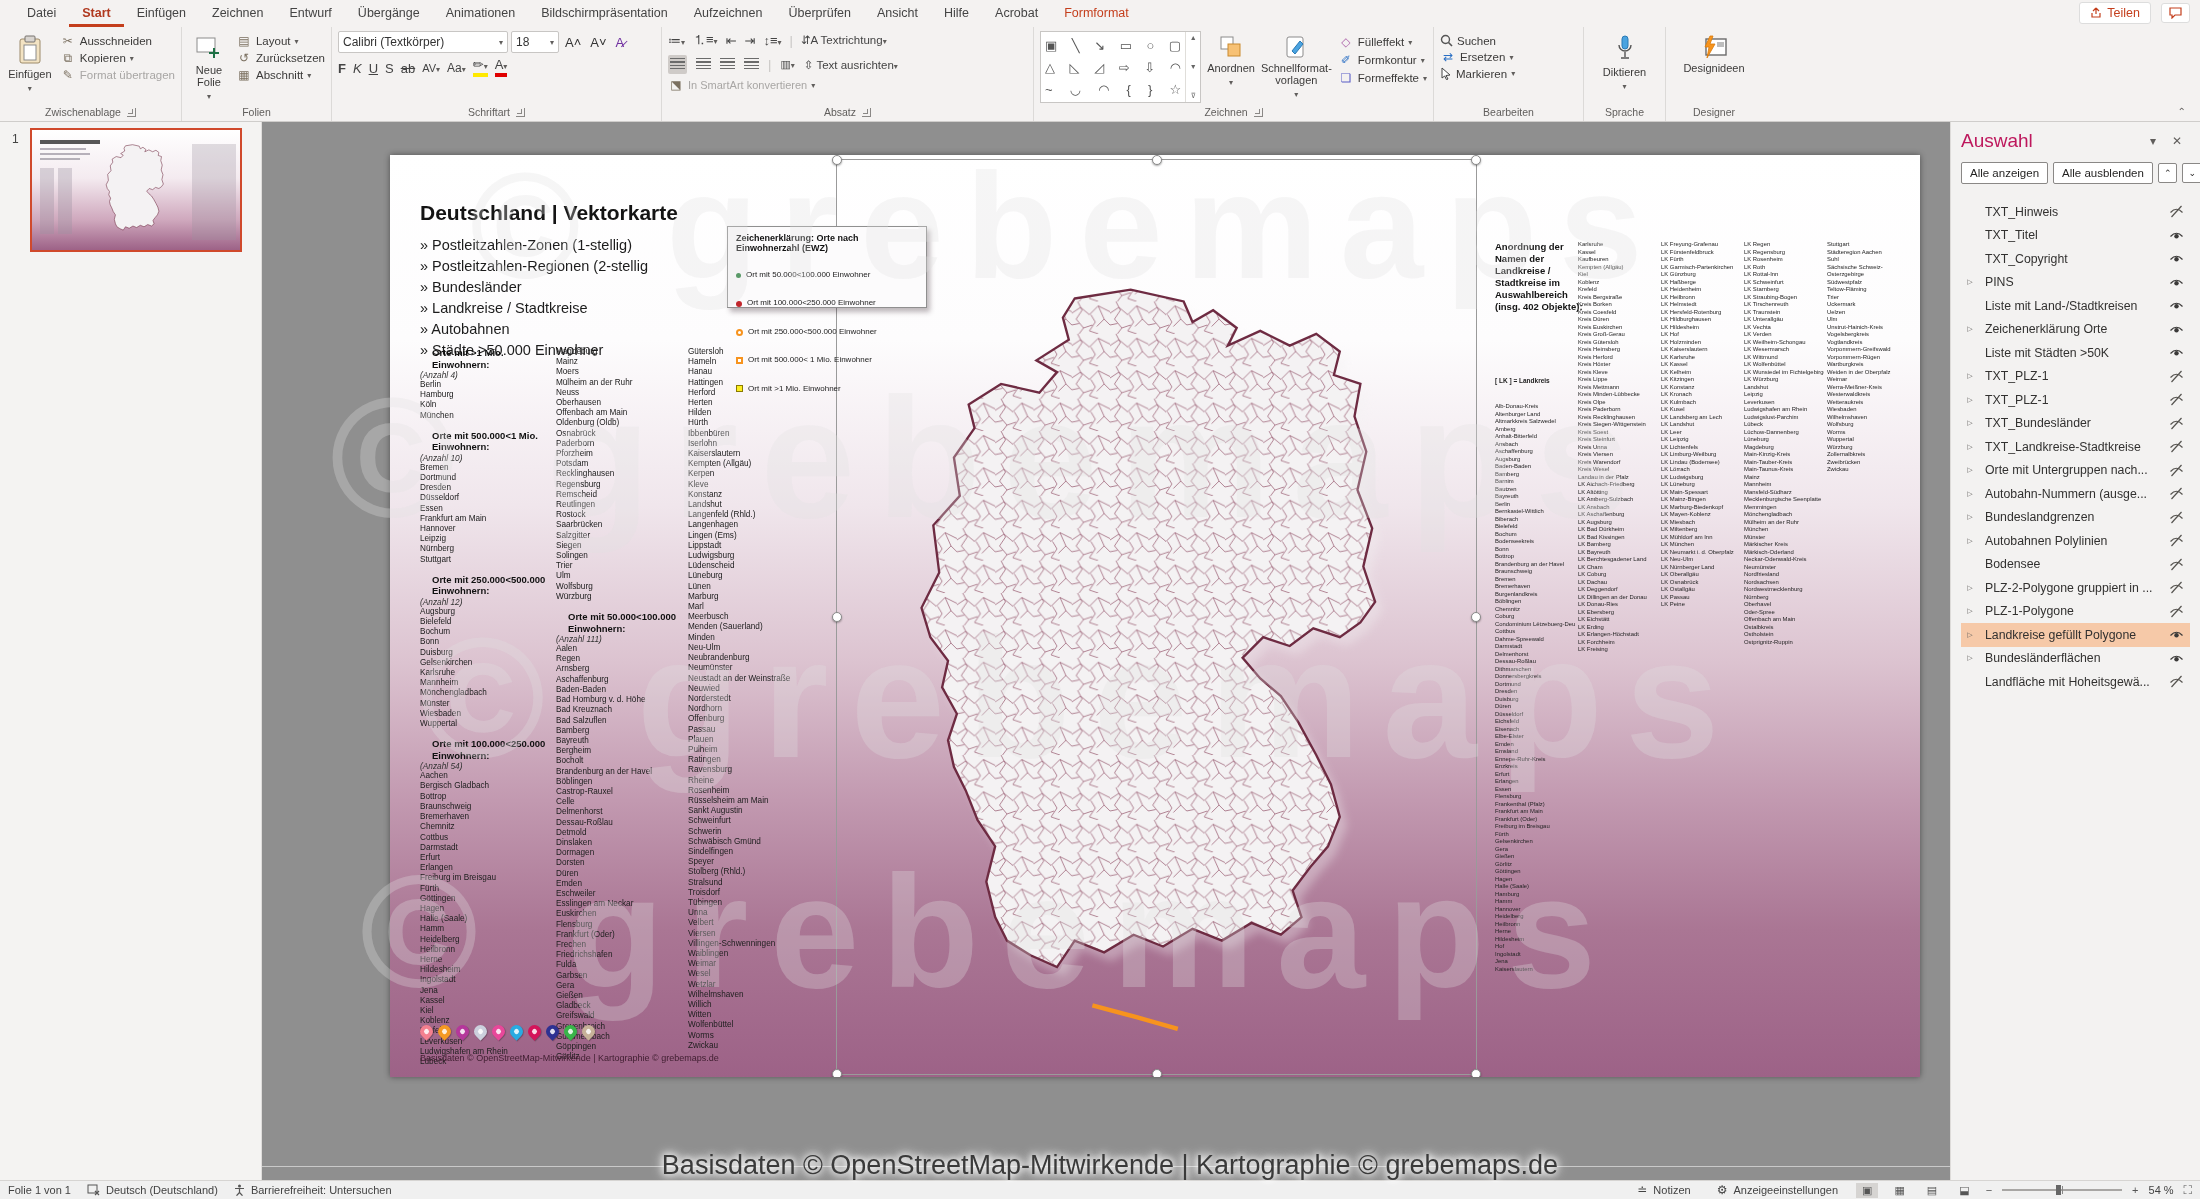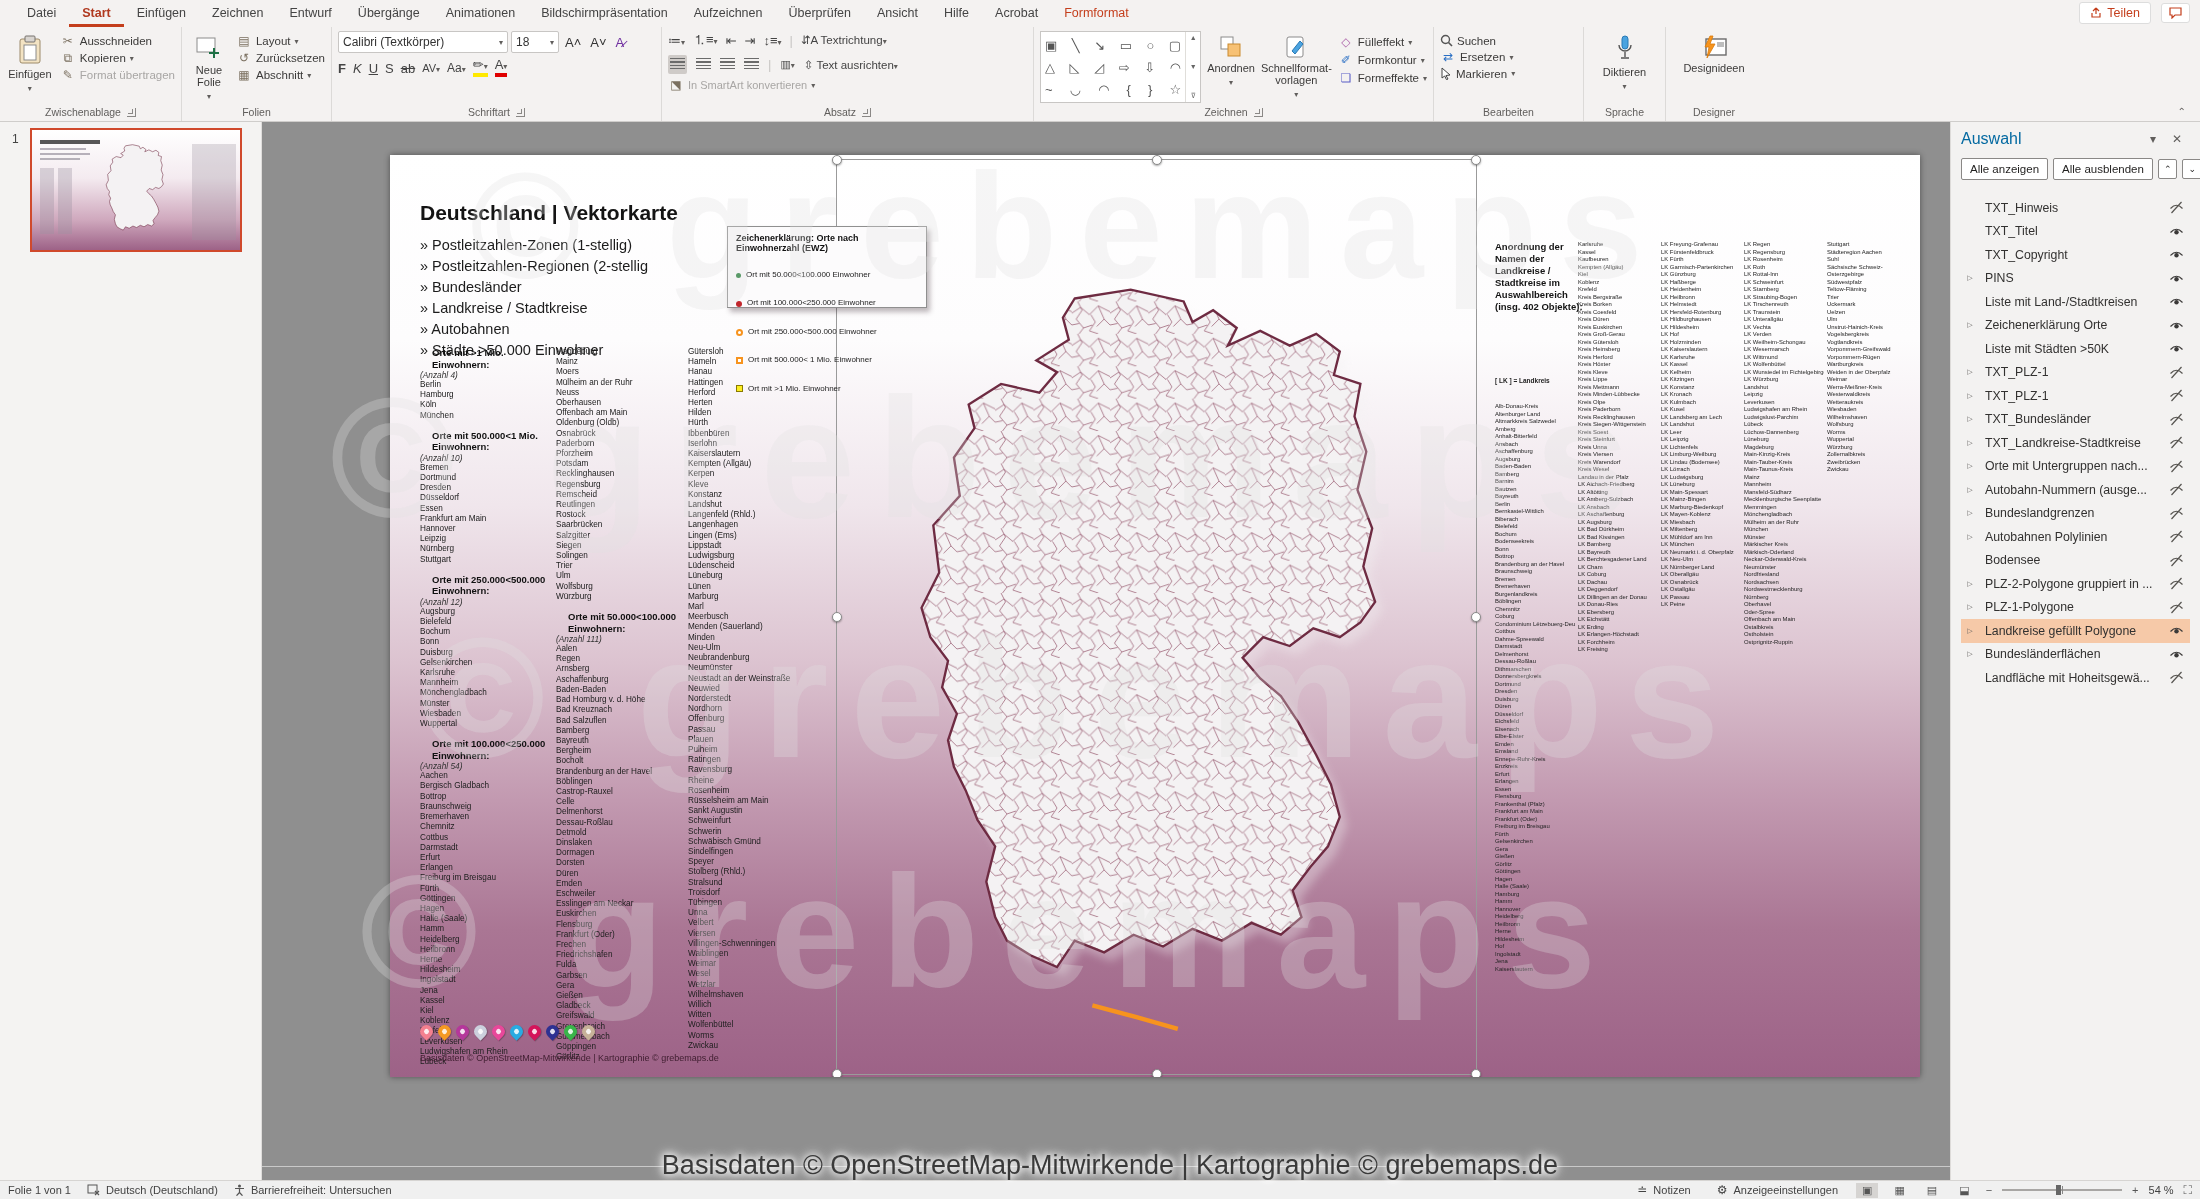--- a/index.html
+++ b/index.html
@@ -82,21 +82,21 @@
   .wm{position:absolute;font-weight:bold;color:rgba(225,225,225,.30);letter-spacing:22px;white-space:nowrap;pointer-events:none;z-index:40;}
   
   #caption{position:absolute;left:450px;top:1150px;width:1320px;text-align:center;font-size:27px;font-weight:500;color:#3a3a3a;z-index:60;text-shadow:0 0 6px #fff,0 0 10px #fff,0 0 14px #fff;}
   #caprule{position:absolute;left:0;top:1166px;width:2200px;height:1px;background:#c9c9c9;z-index:3;}
   
   #vscroll{position:absolute;left:1936px;top:122px;width:14px;height:1058px;background:#f1f0ef;border-left:1px solid #e3e1df;z-index:12;}
 
   
   #selpane{position:absolute;left:1950px;top:122px;width:250px;height:1058px;background:#f3f2f1;border-left:1px solid #dddbd9;z-index:30;padding:8px 10px;}
   #sp-head{display:flex;align-items:center;}
-  #sp-title{font-size:16px;color:#0369a1;flex:1;}
+  #sp-title{font-size:19px;color:#be185d;flex:1;}
   .sp-hbtn{color:#605e5c;font-size:12px;padding:2px 8px;cursor:pointer;}
   #sp-btns{display:flex;gap:5px;margin-top:10px;align-items:center;}
   .spbtn{background:#fff;border:1px solid #8a8886;border-radius:2px;font-size:11.5px;color:#201f1e;padding:4px 8px;white-space:nowrap;cursor:pointer;}
   .spnav{background:#fff;border:1px solid #8a8886;border-radius:2px;font-size:9px;color:#201f1e;padding:4px 5px;cursor:pointer;}
   #sp-list{margin-top:16px;}
   .sprow{display:flex;align-items:center;height:23.5px;padding:0 2px;cursor:pointer;}
   .sprow.sel{background:#f6c9a8;justify-content:center;}
   .spar{width:14px;font-size:7px;color:#605e5c;text-align:center;}
   .splab{flex:1;font-size:12.3px;color:#323130;white-space:nowrap;overflow:hidden;text-overflow:ellipsis;padding-left:8px;}
   .speye{width:24px;display:flex;justify-content:center;cursor:pointer;}

